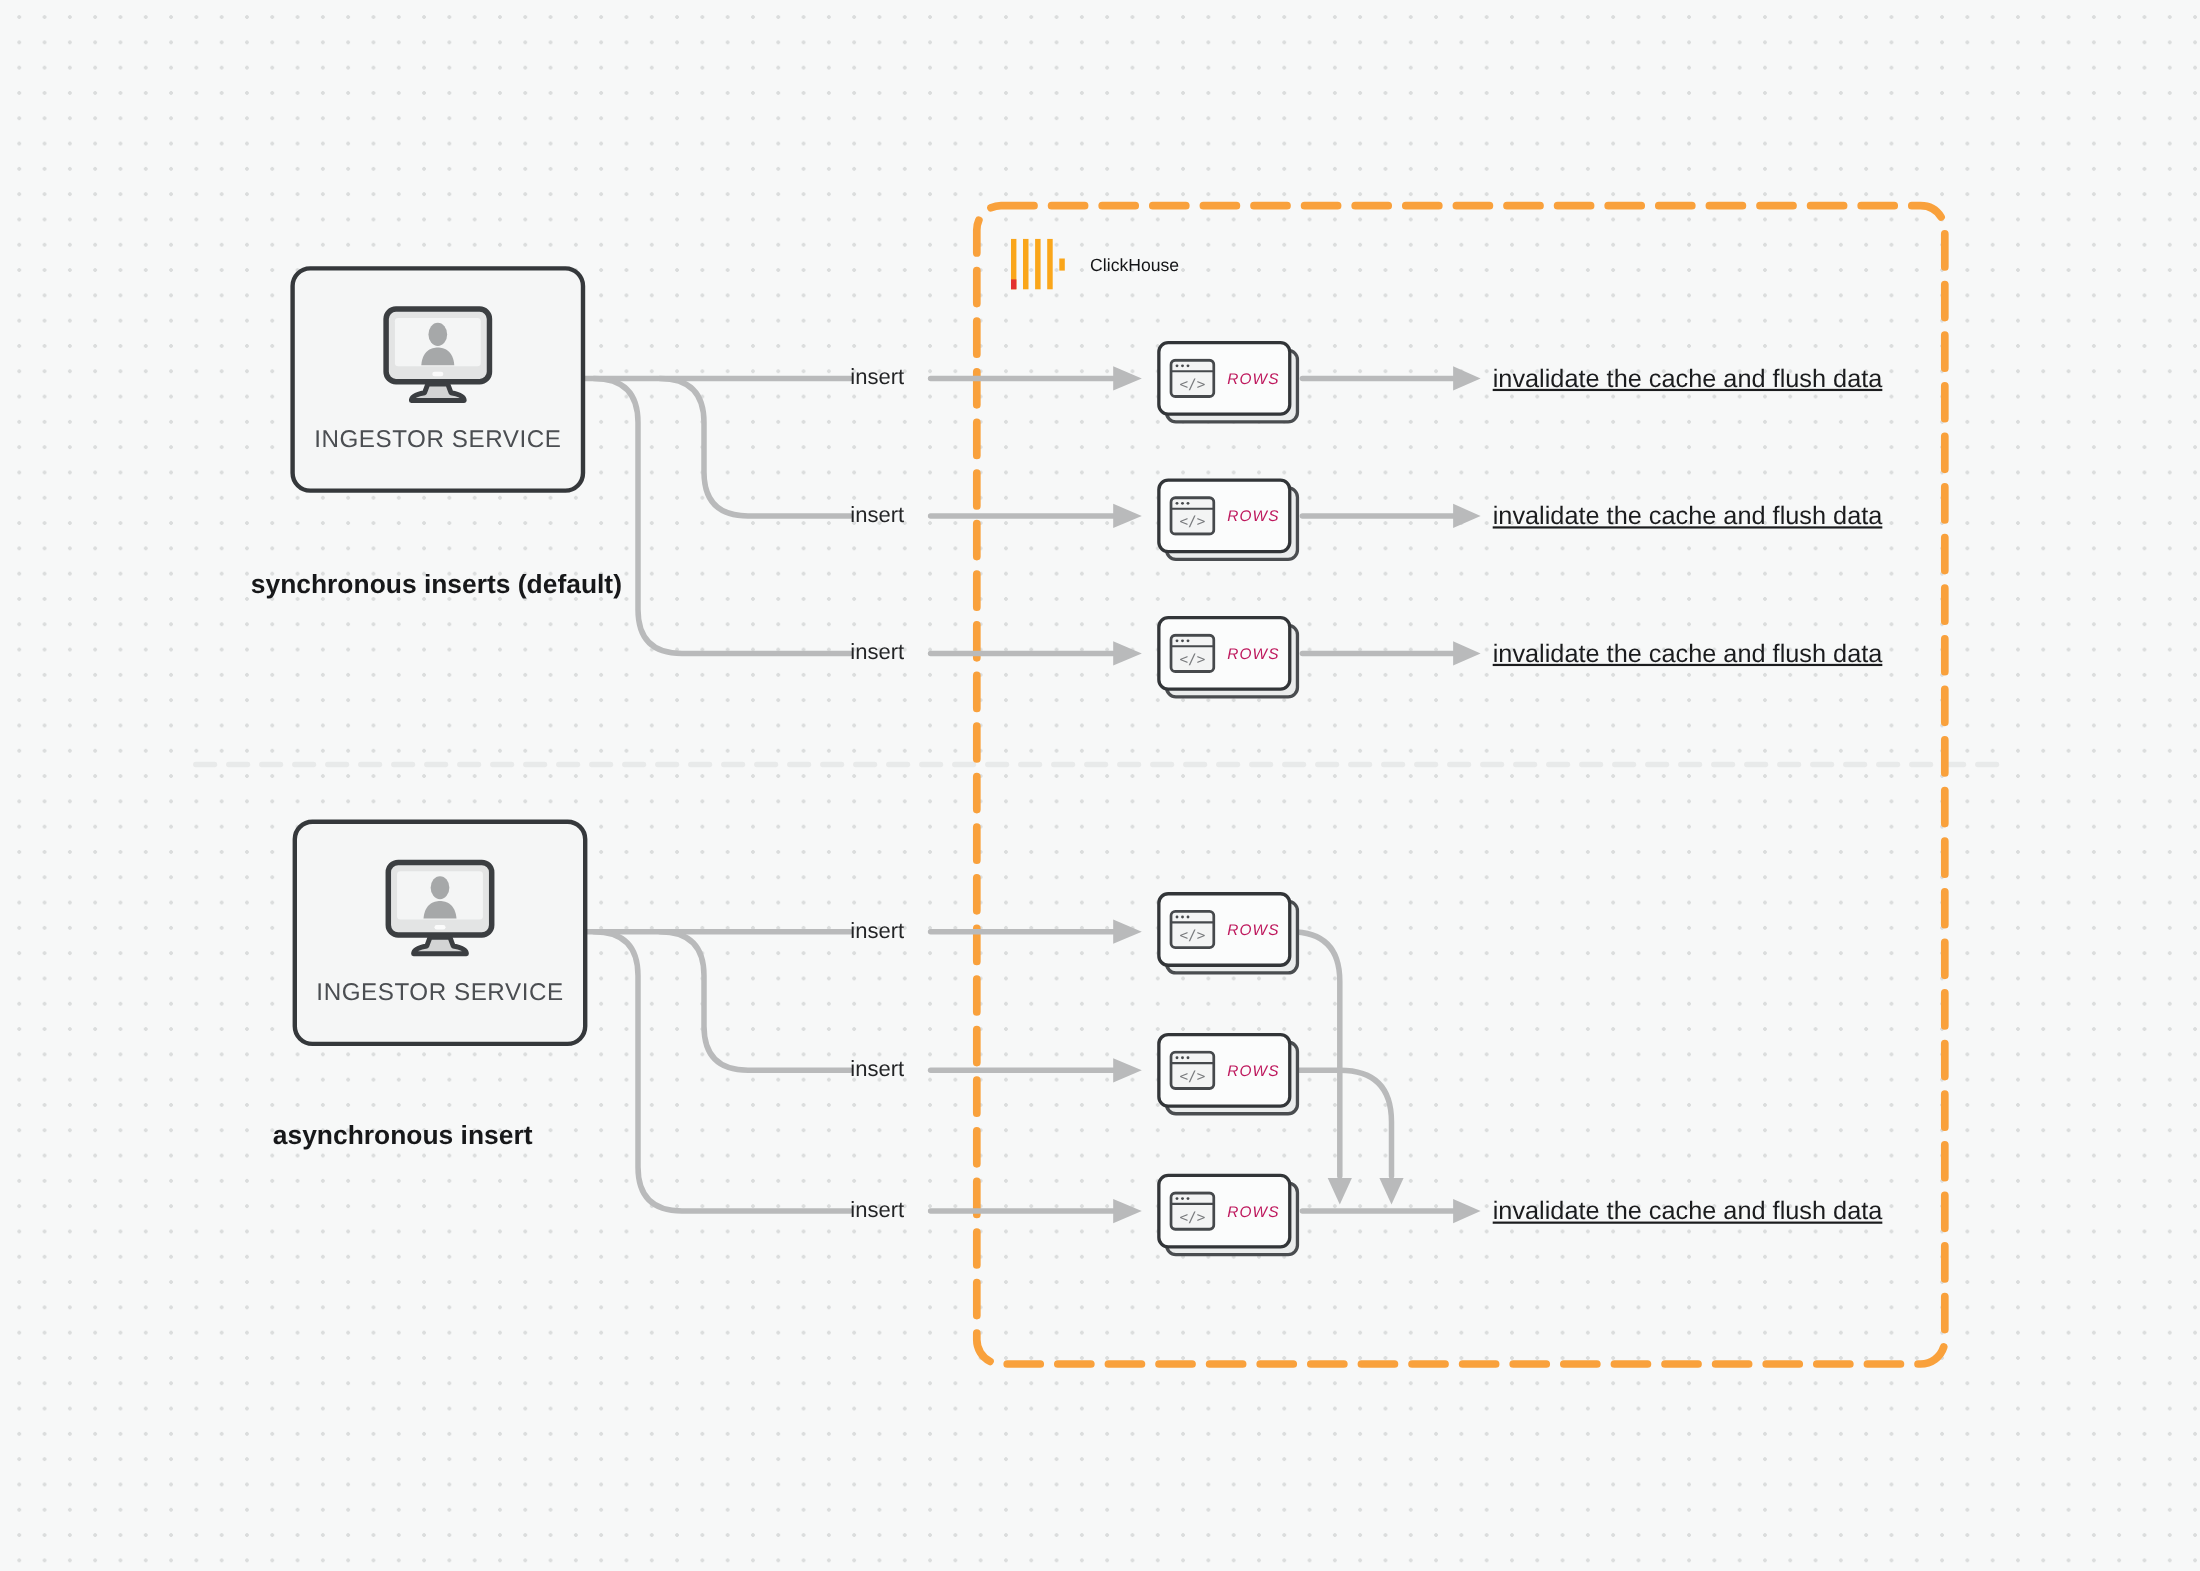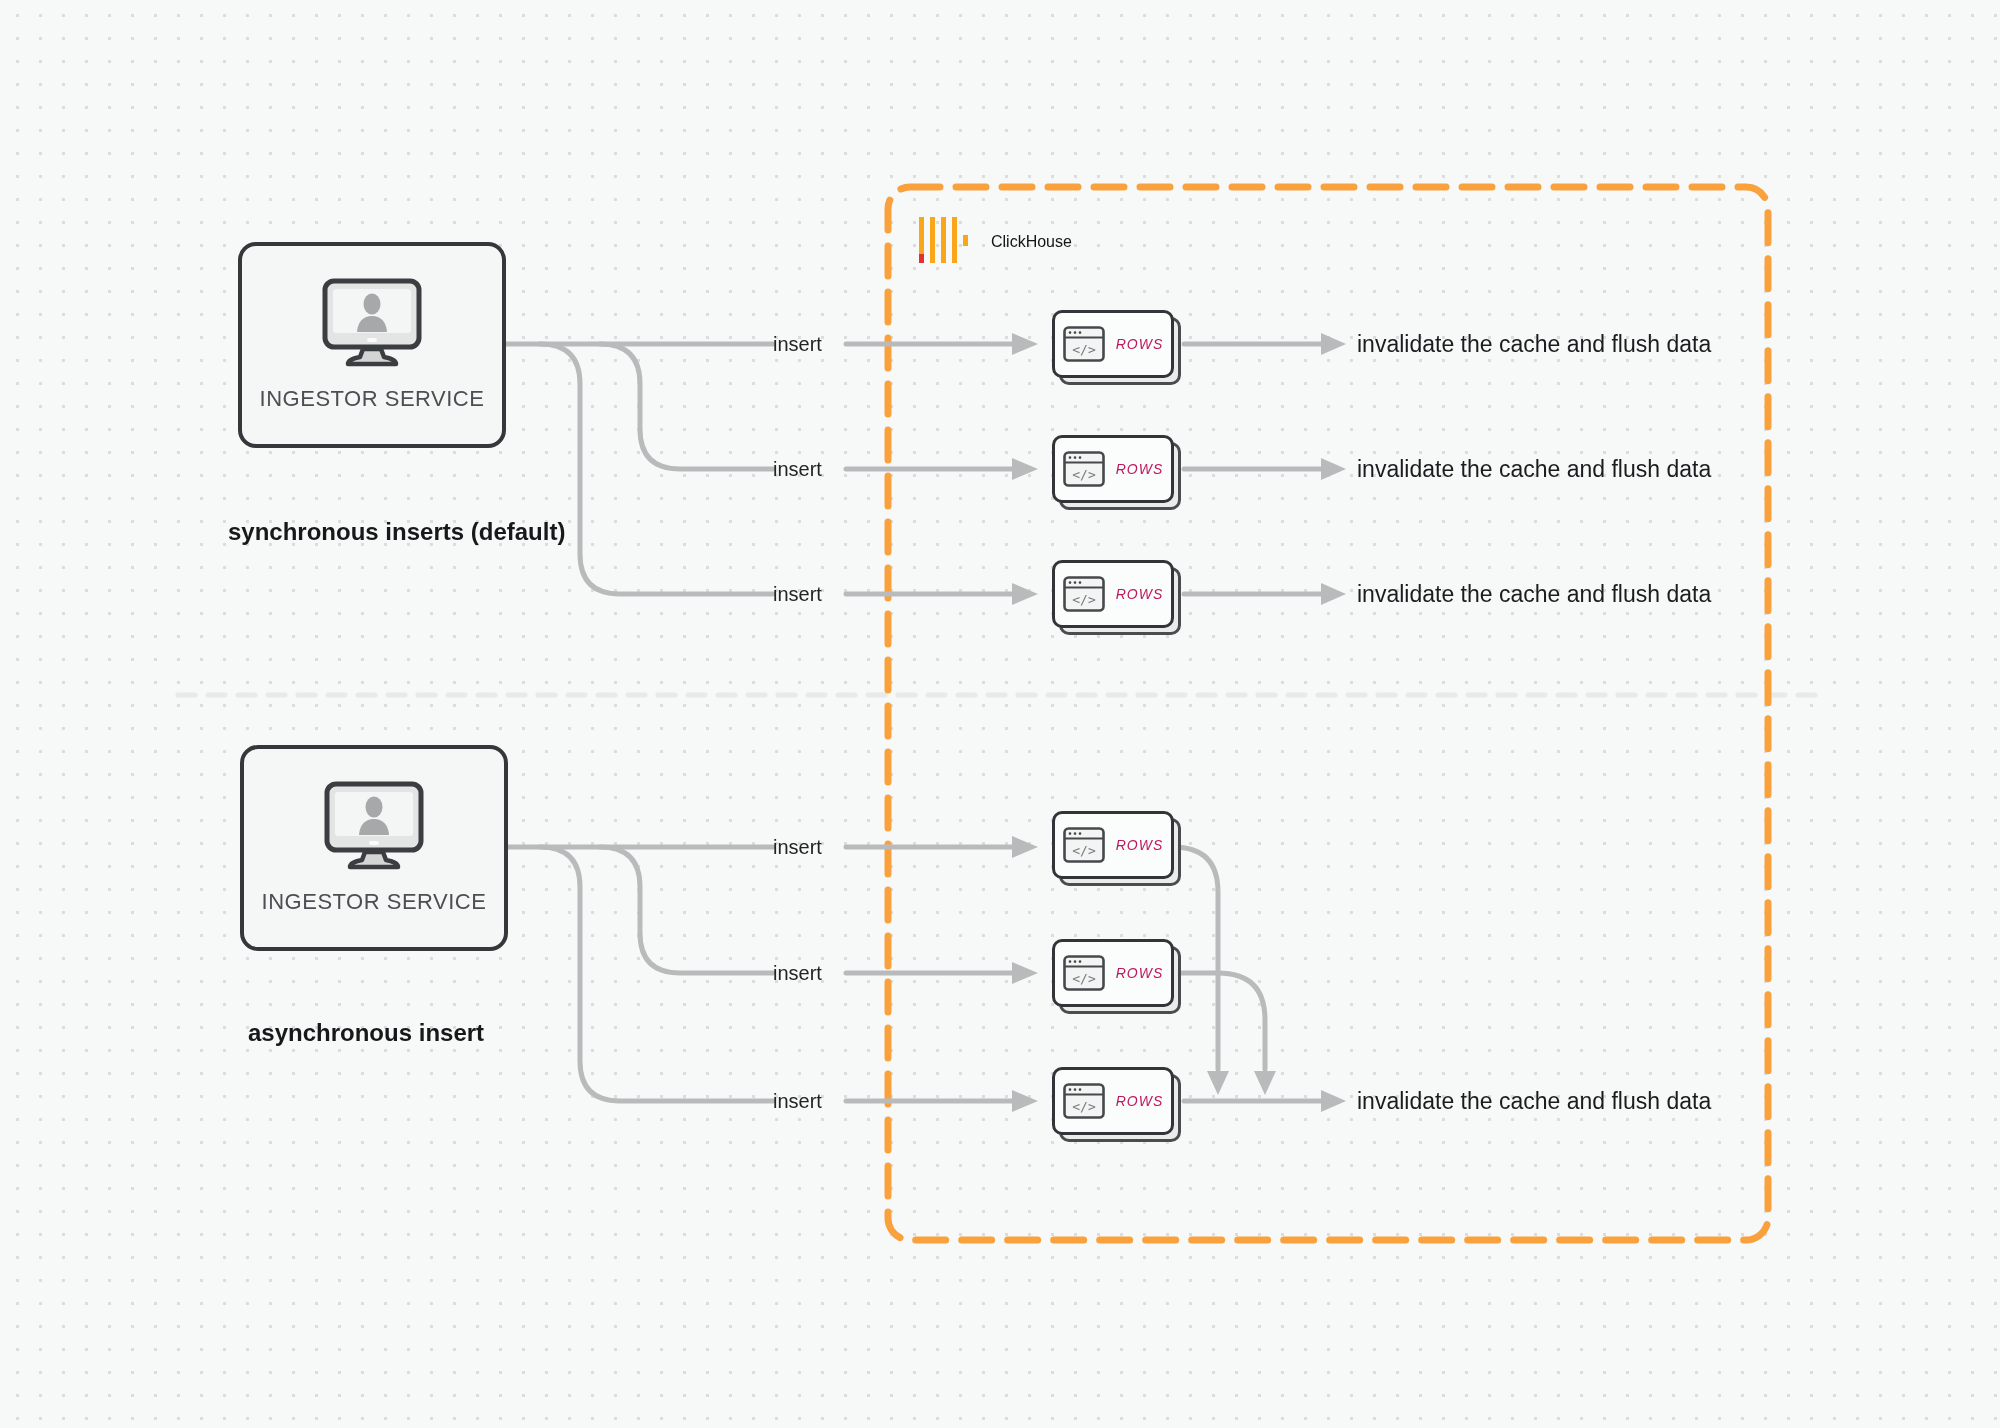--- a/index.html
+++ b/index.html
@@ -10,27 +10,27 @@
     background-size:23px 23px;background-position:6px 4px;
     font-family:"Liberation Sans",sans-serif;
   }
   svg.wires{position:absolute;left:0;top:0;}
   .wire{fill:none;stroke:#b9babb;stroke-width:5;stroke-linecap:round;}
   .head{fill:#b9babb;stroke:none;}
 
   .ingestor-box{
     position:absolute;width:268px;height:206px;box-sizing:border-box;
     background:#f5f6f6;border:4px solid #35383b;border-radius:18px;
-    display:flex;flex-direction:column;align-items:center;justify-content:center;gap:16px;
+    display:flex;flex-direction:column;align-items:center;justify-content:center;gap:16px;margin-left:26px;
   }
   .ingestor-label{font-size:22px;color:#4b4e52;letter-spacing:.5px;}
 
   .section-caption{position:absolute;font-size:24px;font-weight:bold;color:#17181a;transform:translateY(-50%);white-space:nowrap;}
   .insert-label{position:absolute;font-size:20px;color:#232426;transform:translateY(-50%);white-space:nowrap;}
-  .result-label{position:absolute;font-size:23px;color:#1b1c1e;transform:translateY(-50%);white-space:nowrap;}
+  .result-label{position:absolute;font-size:23px;color:#1b1c1e;transform:translateY(-50%);white-space:nowrap;text-decoration:underline;}
   .ch-title{position:absolute;font-size:16px;font-weight:400;color:#141517;transform:translateY(-50%);white-space:nowrap;}
   .ch-logo{position:absolute;}
 
   .rows-card{position:absolute;width:122px;height:68px;}
   .rows-card .back{
     position:absolute;left:7px;top:7px;width:122px;height:68px;box-sizing:border-box;
     background:#eaecec;border:3px solid #4a4d50;border-radius:10px;
   }
   .rows-card .front{
     position:absolute;left:0;top:0;width:122px;height:68px;box-sizing:border-box;

